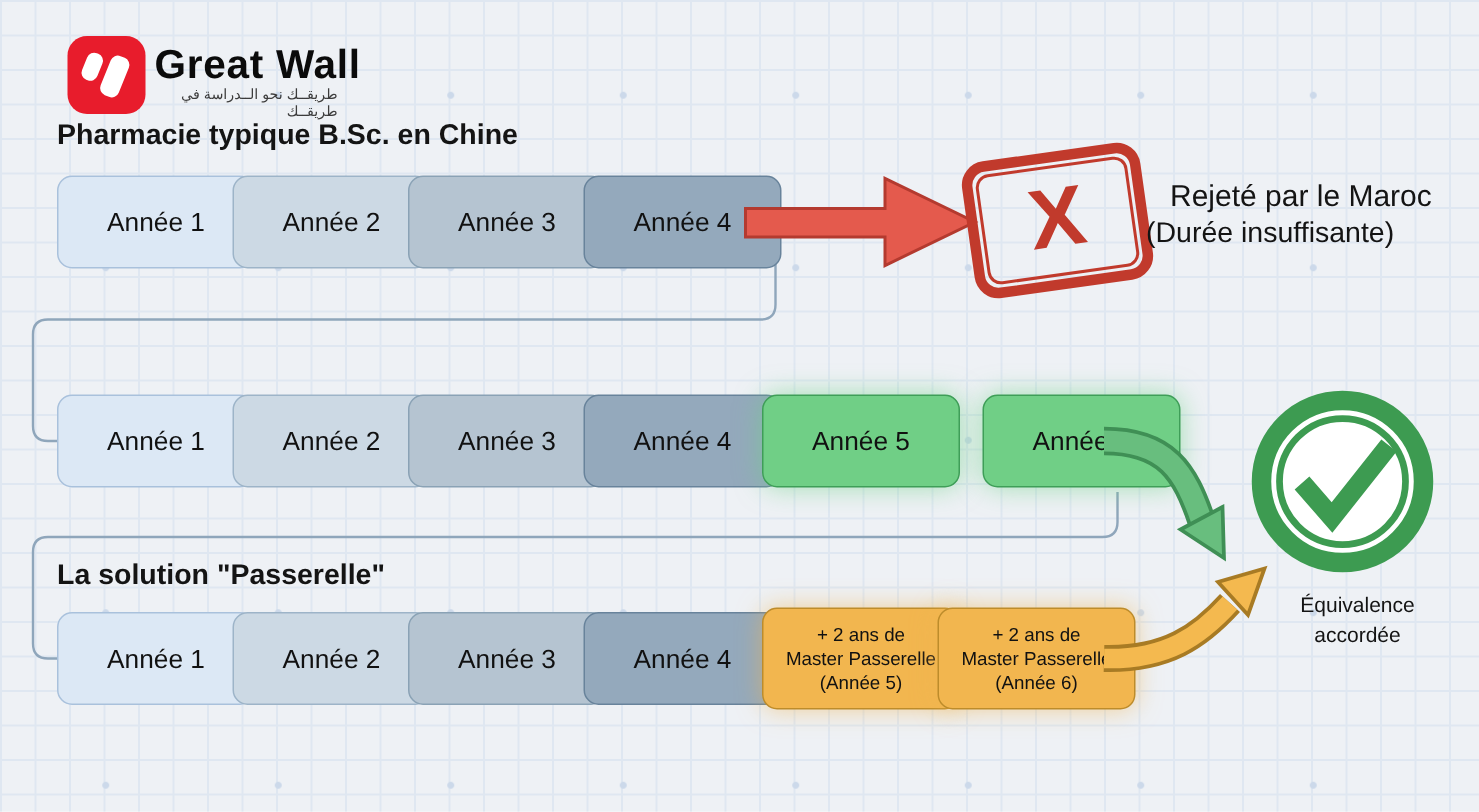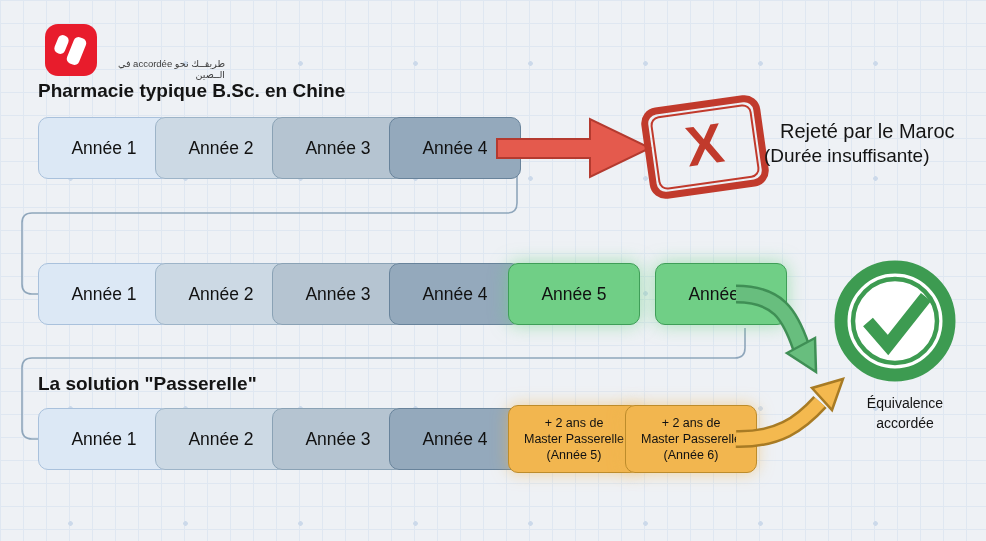--- a/index.html
+++ b/index.html
@@ -58,21 +58,22 @@
 
   <svg width="986" height="541">
     <path d="M 517 155 L 517 203 Q 517 213 507 213 L 32 213 Q 22 213 22 223 L 22 284 Q 22 294 32 294 L 38 294" fill="none" stroke="#8fa6bb" stroke-width="1.6"></path>
     <path d="M 745 328 L 745 348 Q 745 358 735 358 L 32 358 Q 22 358 22 368 L 22 429 Q 22 439 32 439 L 38 439" fill="none" stroke="#8fa6bb" stroke-width="1.6"></path>
   </svg>
 
   <div class="abs logo-icon">
     <div class="logo-bar b1"></div>
     <div class="logo-bar b2"></div>
   </div>
-  <div class="abs logo-tagline">طريقــك نحو accordée في الــصين</div>
+  <div class="abs logo-name">Great Wall</div>
+  <div class="abs logo-tagline">طريقــك نحو الــدراسة في طريقــك</div>
 
   <div class="abs heading" id="h1">Pharmacie typique B.Sc. en Chine</div>
   <div class="abs heading" id="h3">La solution "Passerelle"</div>
 
   <div class="cbar" style="left:143px;top:140px;background:#cfdcec;"></div>
   <div class="cbar" style="left:260px;top:140px;background:#ccb6c0;"></div>
   <div class="cbar" style="left:377px;top:140px;background:#d79a92;"></div>
   <div class="box s1" style="left:38px;top:117px;">Année 1</div>
   <div class="box s2" style="left:155px;top:117px;">Année 2</div>
   <div class="box s3" style="left:272px;top:117px;">Année 3</div>

